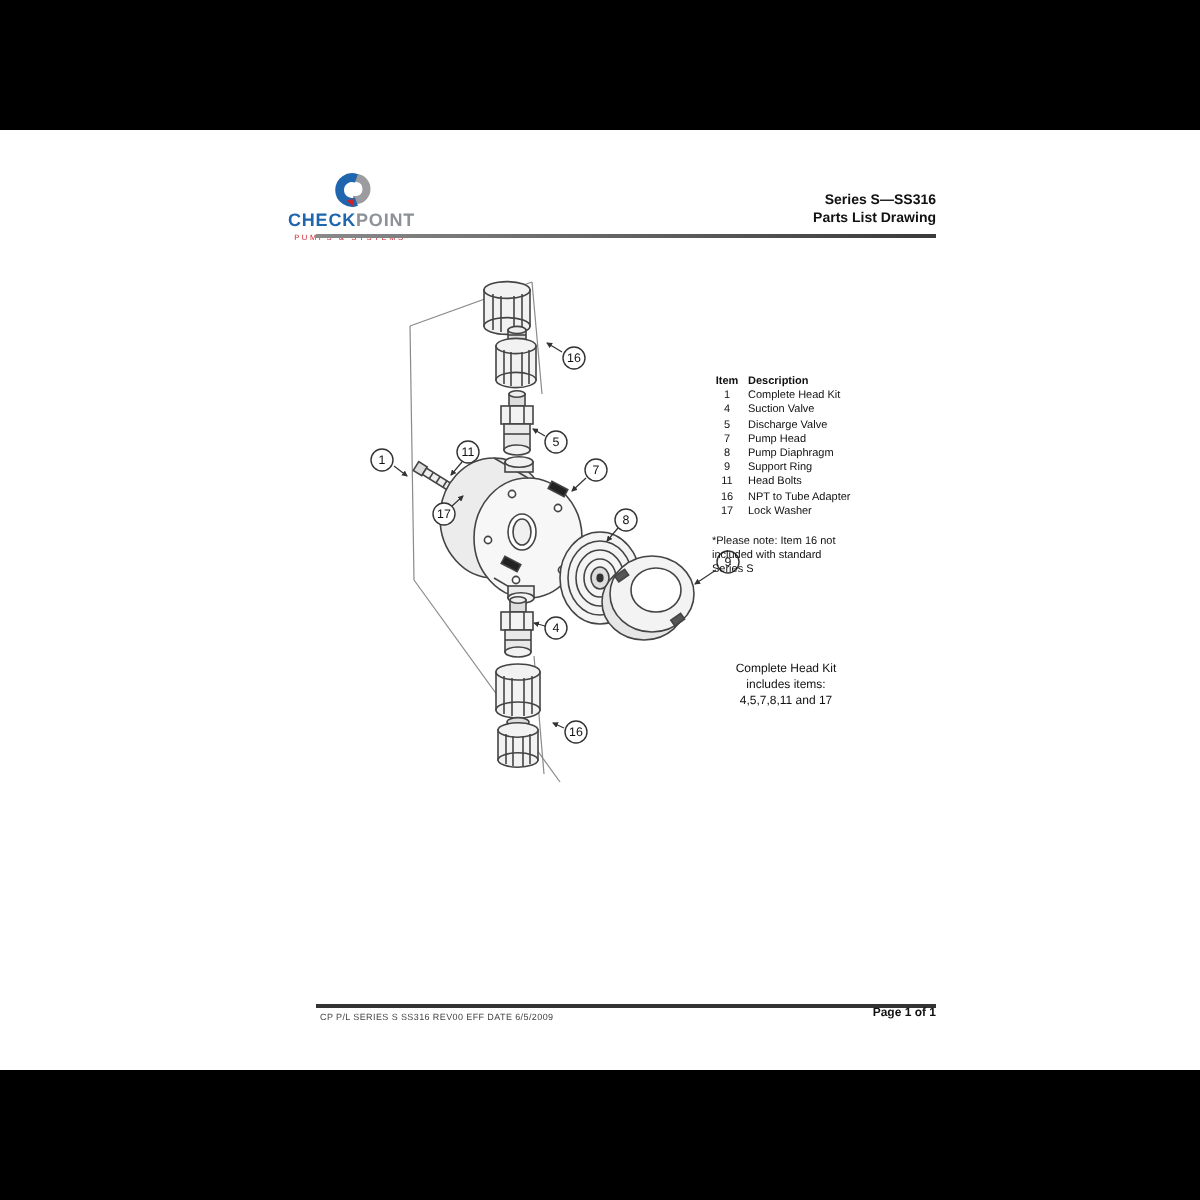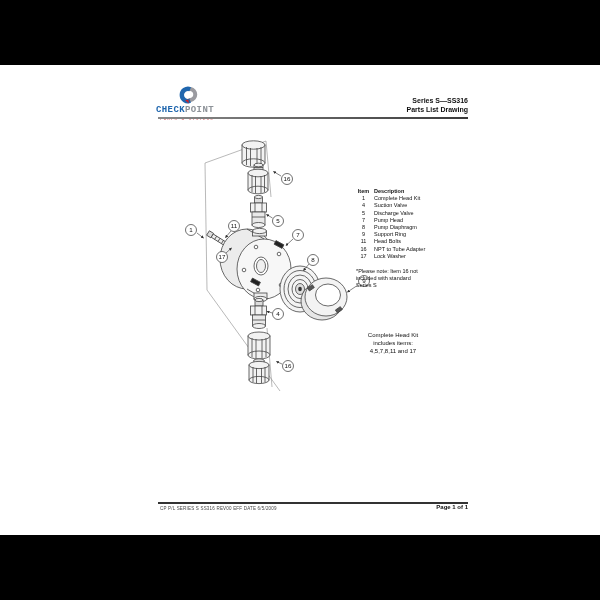--- a/index.html
+++ b/index.html
@@ -4,21 +4,21 @@
 <style>
   html,body{margin:0;padding:0;}
   body{
     width:600px;height:600px;background:#000;position:relative;overflow:hidden;
     font-family:"Liberation Sans", sans-serif;color:#111;
   }
   .page{
     position:absolute;left:0;top:65px;width:600px;height:470px;background:#fff;
   }
   
-  .logo{position:absolute;left:156px;top:20px;width:92px;font-family:Liberation Mono, monospace;}
+  .logo{position:absolute;left:144px;top:20px;width:92px;}
   .logo-mark{display:block;margin-left:17px;}
   .wordmark{font-size:9px;font-weight:bold;letter-spacing:0.4px;line-height:9px;margin-top:1px;}
   .wordmark .check{color:#1f66ae;}
   .wordmark .point{color:#8d9298;}
   .tagline{font-size:3.8px;letter-spacing:1.3px;color:#cc2229;text-align:center;margin-top:1.5px;width:62px;}
   .doc-title{position:absolute;right:132px;top:31px;text-align:right;font-size:7px;font-weight:bold;line-height:9px;}
   .header-rule{position:absolute;left:158px;top:52px;width:310px;height:2px;background:linear-gradient(90deg,#8a8a8a,#3a3a3a);}
   
   .diagram{position:absolute;left:150px;top:65px;}
   .diagram text{font-family:"Liberation Sans", sans-serif;}

